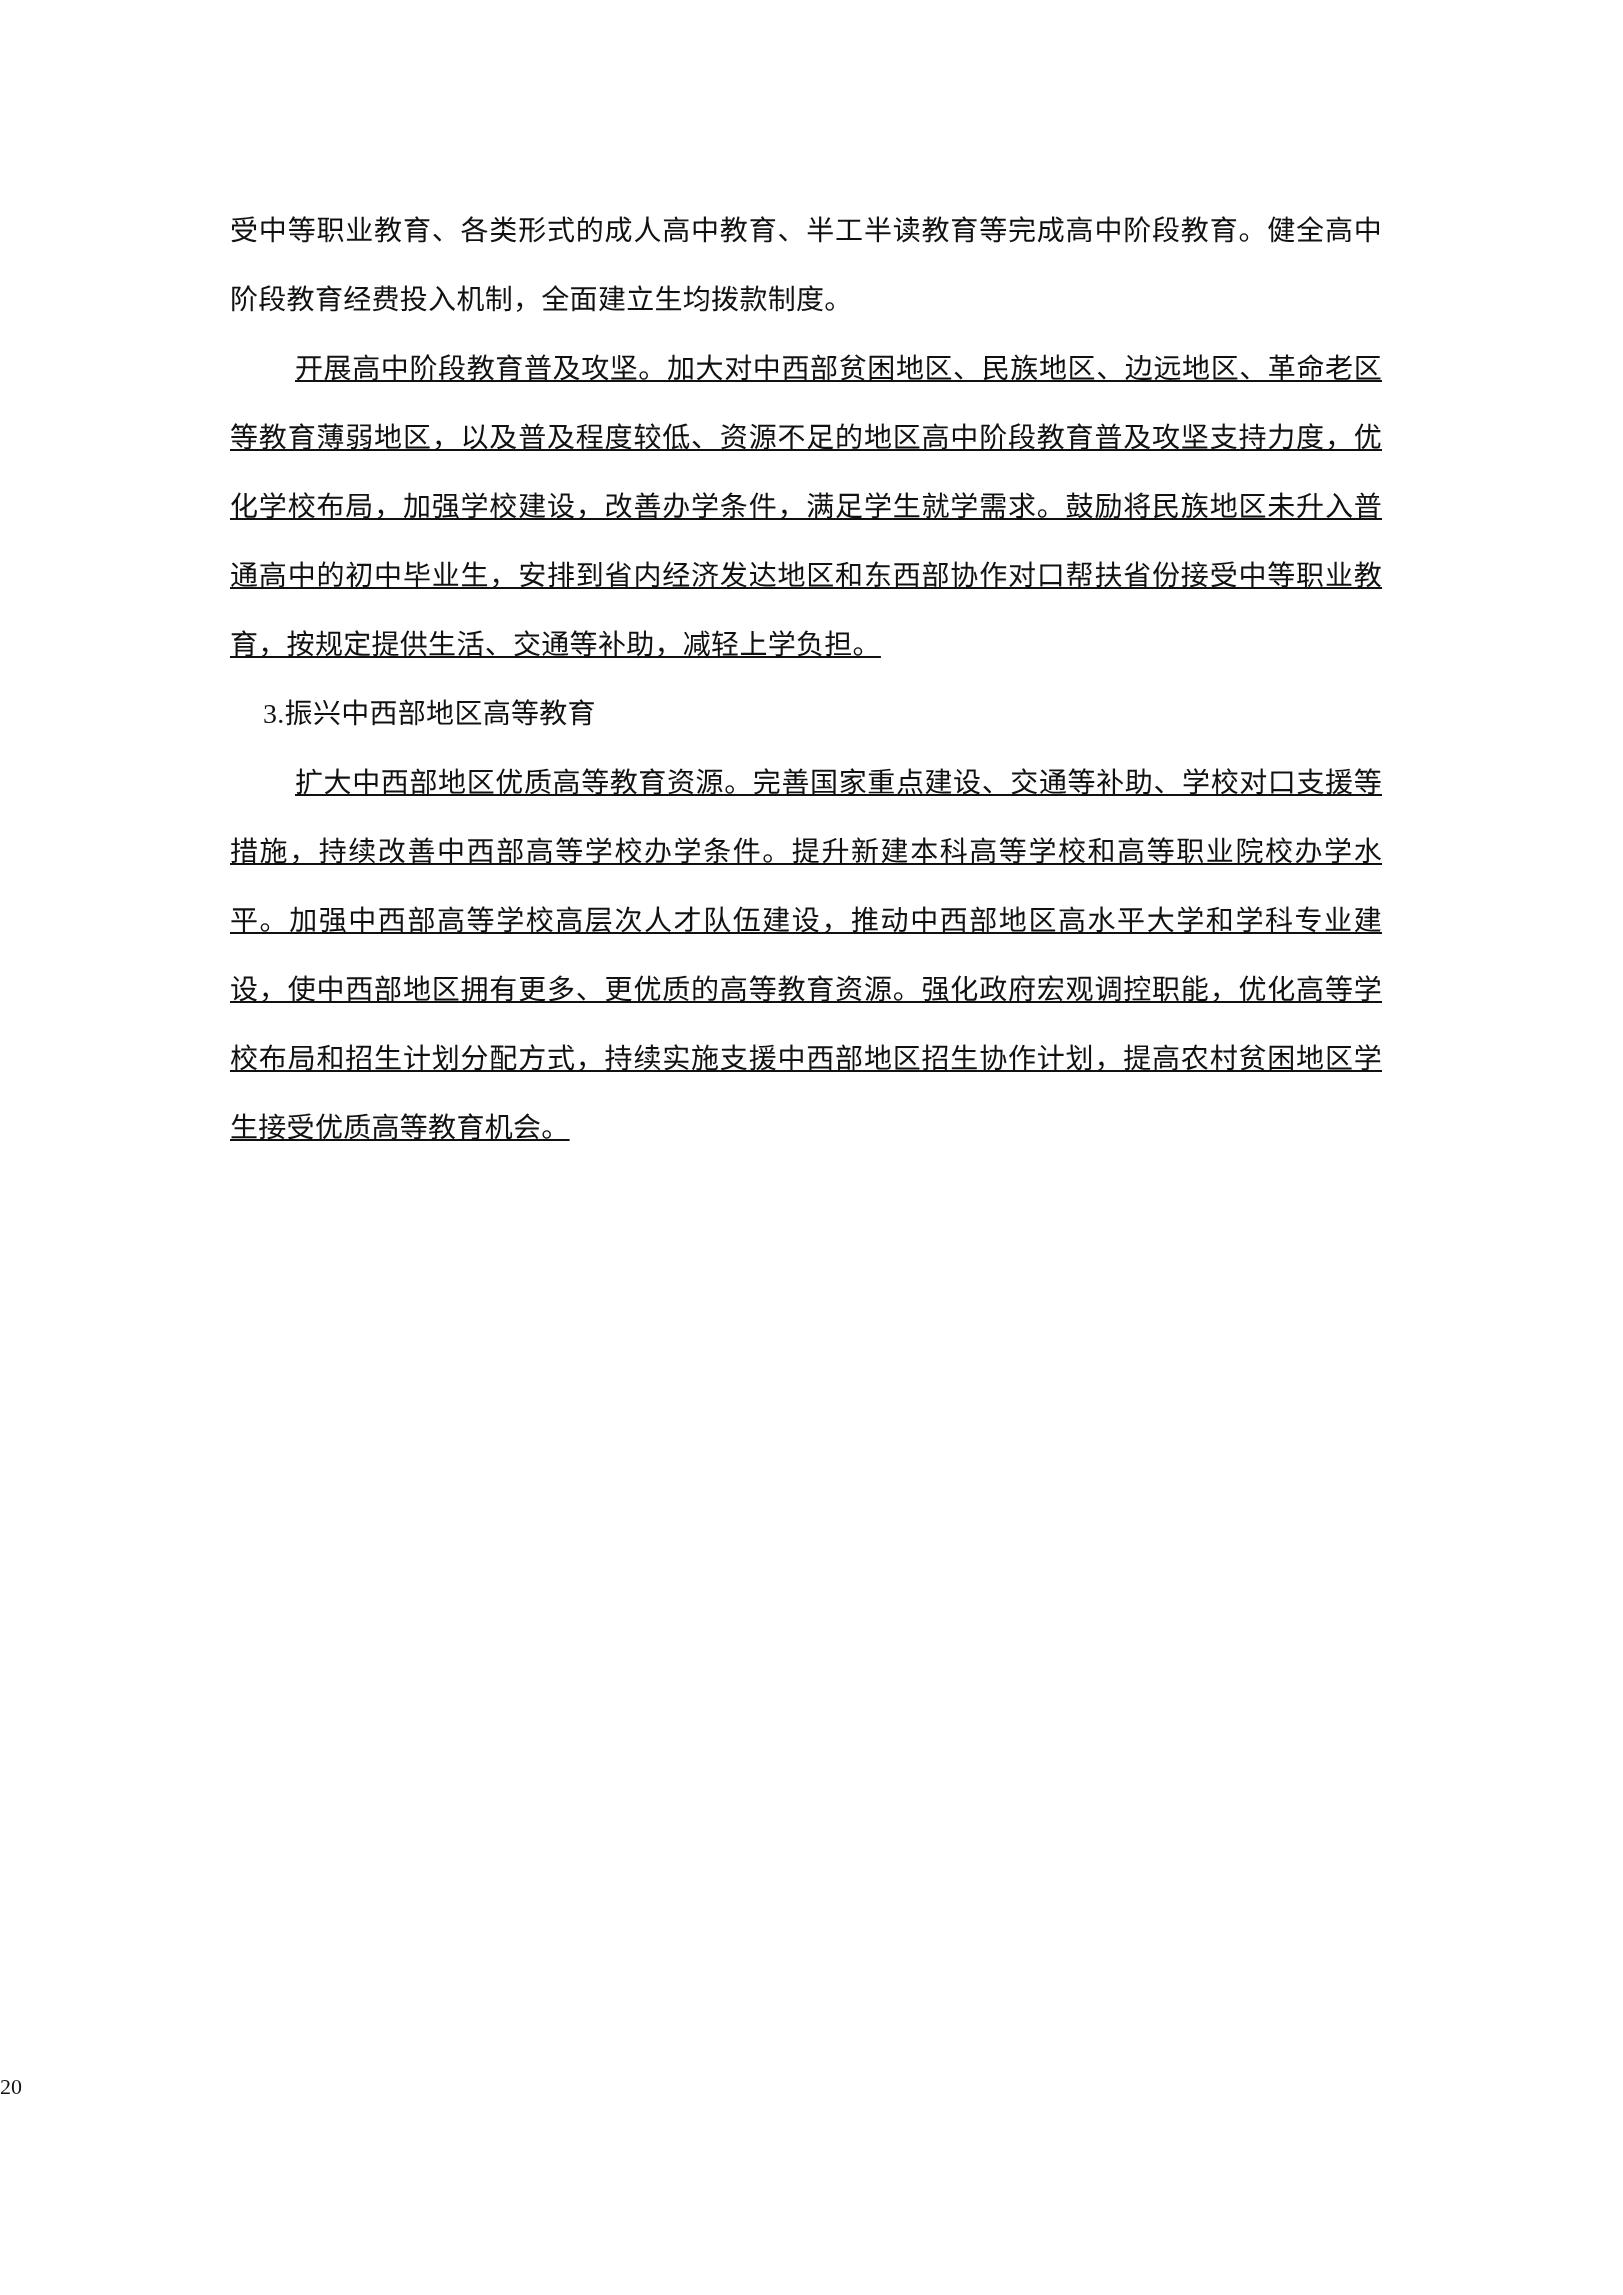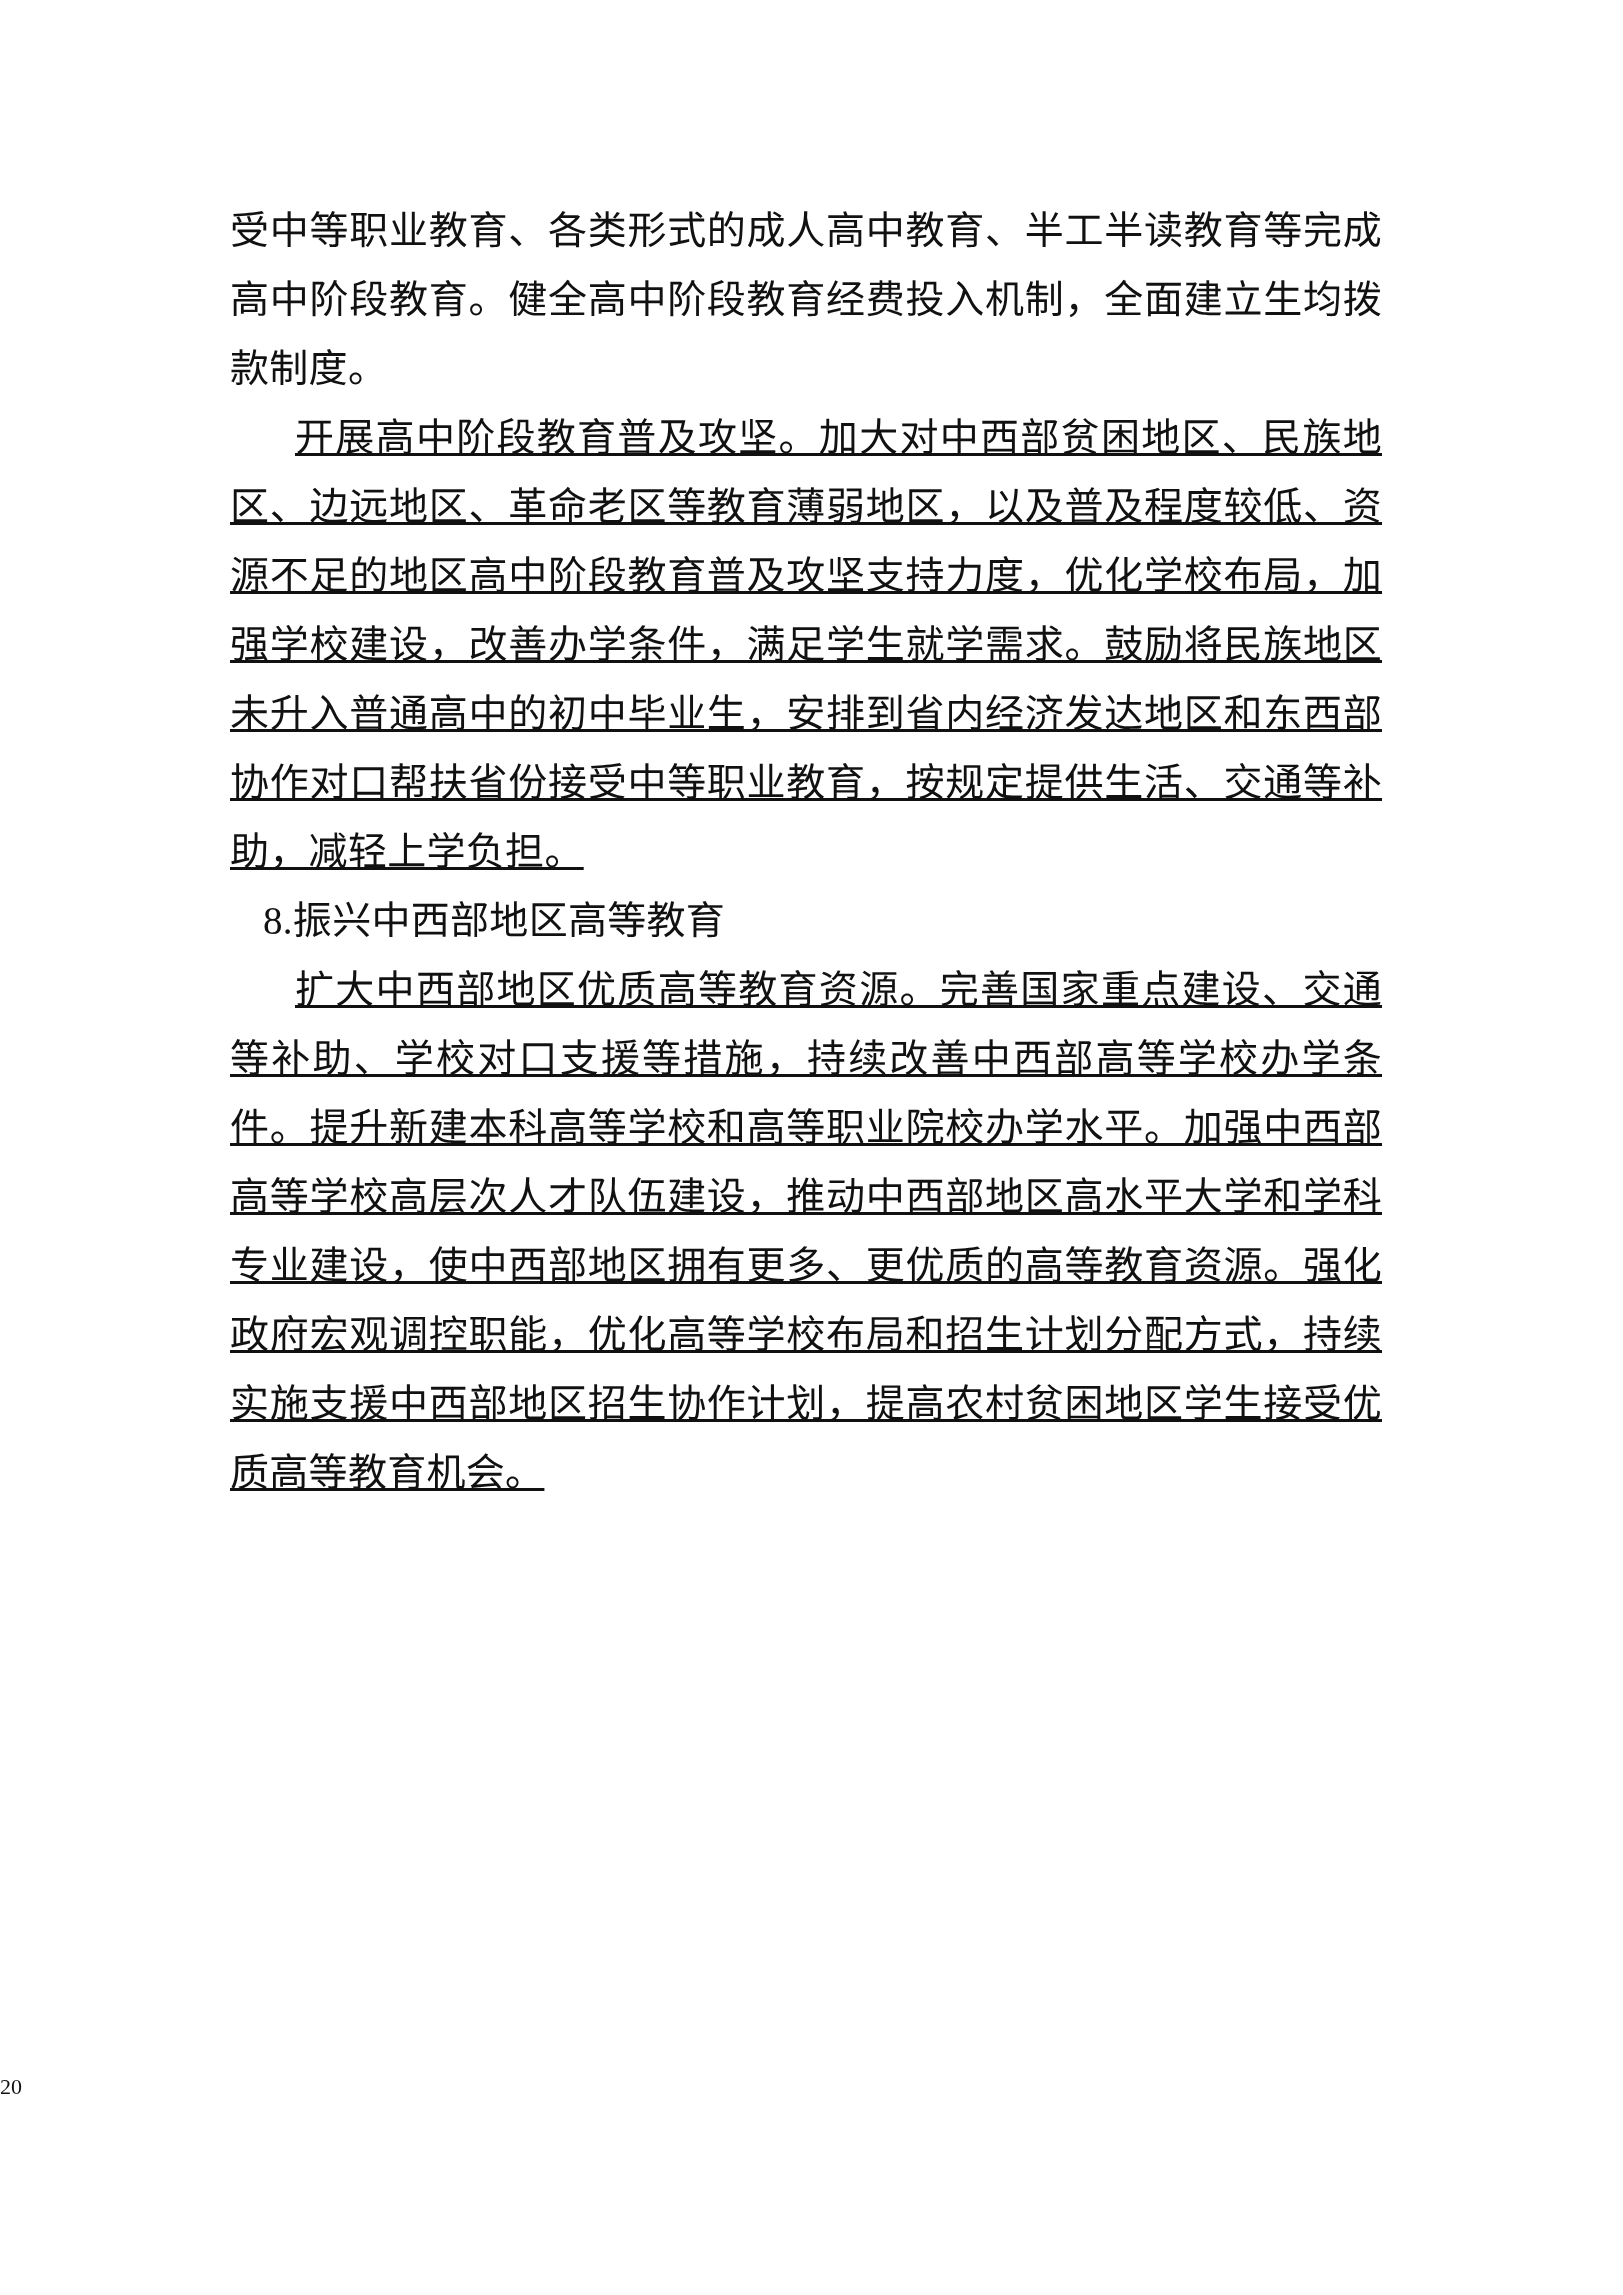--- a/index.html
+++ b/index.html
@@ -18,21 +18,21 @@
     overflow: hidden;
   }
   .content {
     position: absolute;
     left: 230px;
     top: 196px;
     width: 1152px;
   }
   p {
     margin: 0;
-    font-size: 39px;
+    font-size: 28px;
     line-height: 69px;
     text-align: justify;
     text-justify: inter-ideograph;
     letter-spacing: 0.3px;
     color: #111111;
   }
   p.indent {
     text-indent: 65px;
     text-decoration: underline;
   }
@@ -49,18 +49,18 @@
     color: #111111;
   }
 </style>
 </head>
 <body>
 
 <div class="page">
   <div class="content">
     <p class="continuation">受中等职业教育、各类形式的成人高中教育、半工半读教育等完成高中阶段教育。健全高中阶段教育经费投入机制，全面建立生均拨款制度。</p>
     <p class="indent">开展高中阶段教育普及攻坚。加大对中西部贫困地区、民族地区、边远地区、革命老区等教育薄弱地区，以及普及程度较低、资源不足的地区高中阶段教育普及攻坚支持力度，优化学校布局，加强学校建设，改善办学条件，满足学生就学需求。鼓励将民族地区未升入普通高中的初中毕业生，安排到省内经济发达地区和东西部协作对口帮扶省份接受中等职业教育，按规定提供生活、交通等补助，减轻上学负担。</p>
-    <p class="heading">8.振兴中西部地区高等教育</p>
+    <p class="heading">3.振兴中西部地区高等教育</p>
     <p class="indent">扩大中西部地区优质高等教育资源。完善国家重点建设、交通等补助、学校对口支援等措施，持续改善中西部高等学校办学条件。提升新建本科高等学校和高等职业院校办学水平。加强中西部高等学校高层次人才队伍建设，推动中西部地区高水平大学和学科专业建设，使中西部地区拥有更多、更优质的高等教育资源。强化政府宏观调控职能，优化高等学校布局和招生计划分配方式，持续实施支援中西部地区招生协作计划，提高农村贫困地区学生接受优质高等教育机会。</p>
   </div>
   <div class="page-number">20</div>
 </div>
 
 
 </body></html>

